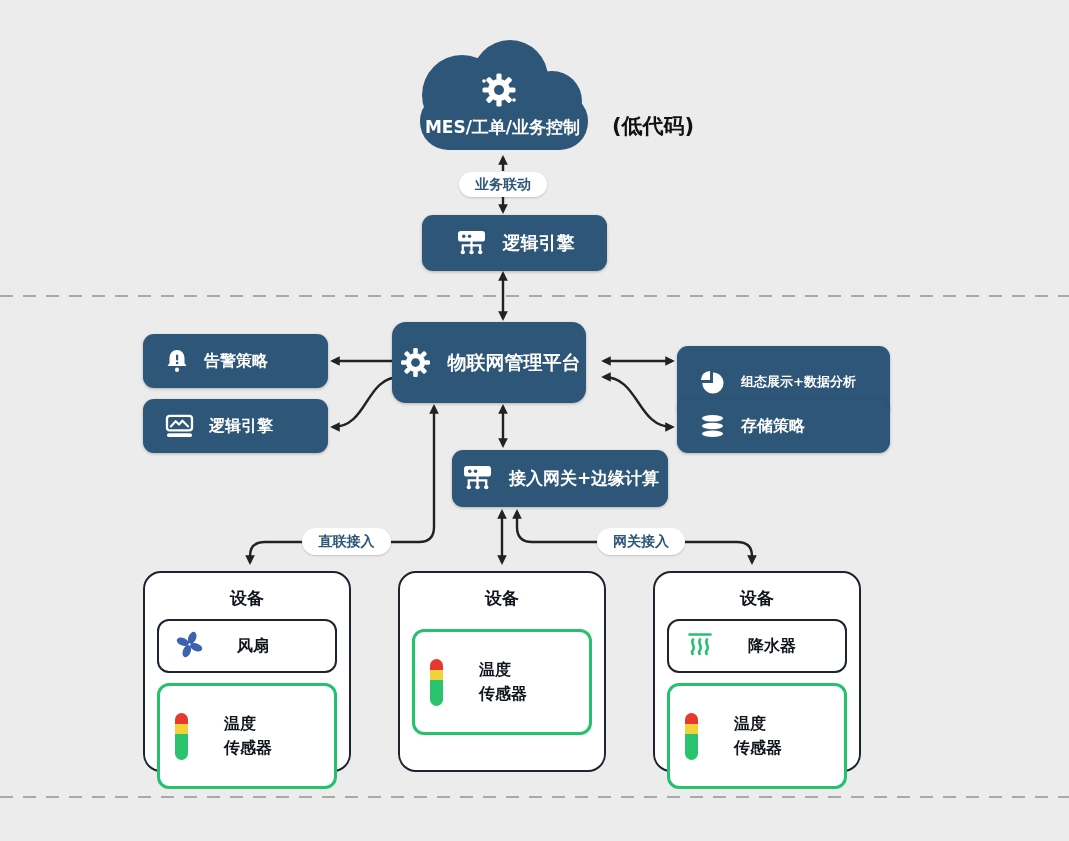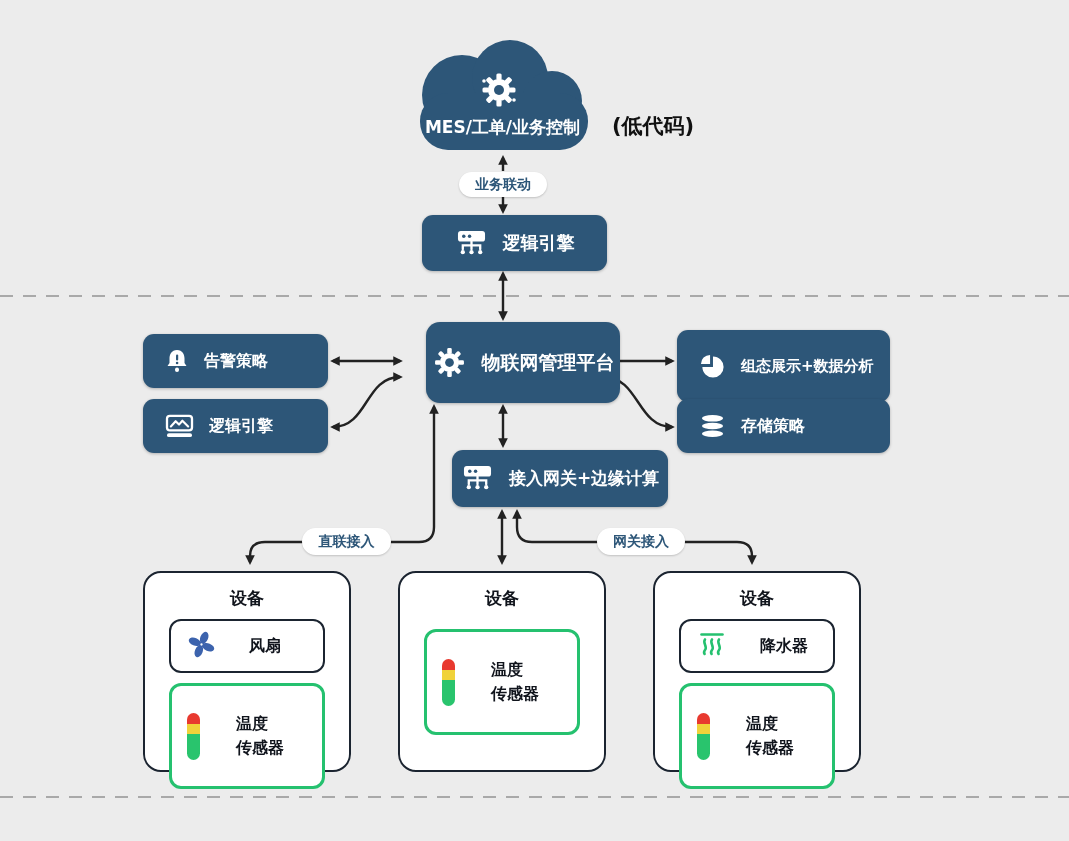--- a/index.html
+++ b/index.html
@@ -15,21 +15,21 @@
   .pill{position:absolute;z-index:3;background:#fff;color:#2d5678;font-weight:bold;
         font-size:14px;display:flex;align-items:center;justify-content:center;
         border-radius:14px;box-shadow:0 1px 2px rgba(0,0,0,.18);}
   .cloud{position:absolute;left:400px;top:33px;width:205px;height:120px;z-index:2;}
   .cloud-label{position:absolute;left:0;top:83px;width:205px;text-align:center;color:#fff;
                font-weight:bold;font-size:17px;}
   .cloud-gear{position:absolute;left:79px;top:37px;}
   .annotation{position:absolute;left:612px;top:112px;z-index:2;font-size:21px;
               font-weight:bold;color:#111;}
   .device{position:absolute;top:571px;width:208px;height:201px;z-index:2;background:#fff;
-          border:2.5px solid #1b2430;border-radius:18px;box-sizing:border-box;padding:9px 24px;}
+          border:2.5px solid #1b2430;border-radius:18px;box-sizing:border-box;padding:9px 12px;}
   .device-title{text-align:center;font-weight:bold;font-size:17px;color:#10141c;
                 padding:5px 0 9px;}
   .subbox{display:flex;align-items:center;background:#fff;border:2.5px solid #1b2430;
           border-radius:12px;height:54px;padding-left:17px;gap:34px;font-weight:bold;
           font-size:16px;color:#10141c;box-sizing:border-box;}
   .sensorbox{margin-top:10px;height:106px;border:3px solid #25c16f;gap:36px;padding-left:15px;}
   .tempbar{width:13px;height:47px;border-radius:7px;flex:none;
            background:linear-gradient(180deg,#e8392f 0 23%,#f0d23a 23% 45%,#29c46d 45% 100%);}
   .sensor-label{line-height:1.5;}
 </style>
@@ -105,21 +105,21 @@
         <path d="M17 13 V 17 M8 21 V 17 H 26 V 21 M17 17 V 21" stroke="#fff" stroke-width="2.4" fill="none" stroke-linecap="round"></path>
         <circle cx="8" cy="24" r="2.2" fill="#fff"></circle>
           <circle cx="17" cy="24" r="2.2" fill="#fff"></circle>
           <circle cx="26" cy="24" r="2.2" fill="#fff"></circle>
       </svg>
     </span>
     <span class="gap"></span>
     <span>逻辑引擎</span>
   </div>
 
-  <div class="node" style="left:426px;top:322px;width:194px;height:81px;justify-content:center;font-size:19px;border-radius:14px;">
+  <div class="node" style="left:392px;top:322px;width:194px;height:81px;justify-content:center;font-size:19px;border-radius:14px;">
     <span class="nicon">
       <svg width="35" height="35" viewBox="-20 -20 40 40">
         <g fill="#fff">
           <rect x="-2.6" y="-16.5" width="5.2" height="6.5" rx="1.5"></rect>
           <rect x="-2.6" y="-16.5" width="5.2" height="6.5" rx="1.5" transform="rotate(45)"></rect>
           <rect x="-2.6" y="-16.5" width="5.2" height="6.5" rx="1.5" transform="rotate(90)"></rect>
           <rect x="-2.6" y="-16.5" width="5.2" height="6.5" rx="1.5" transform="rotate(135)"></rect>
           <rect x="-2.6" y="-16.5" width="5.2" height="6.5" rx="1.5" transform="rotate(180)"></rect>
           <rect x="-2.6" y="-16.5" width="5.2" height="6.5" rx="1.5" transform="rotate(225)"></rect>
           <rect x="-2.6" y="-16.5" width="5.2" height="6.5" rx="1.5" transform="rotate(270)"></rect>
@@ -151,21 +151,21 @@
       <svg width="29" height="25" viewBox="0 0 30 26">
         <rect x="2" y="2" width="26" height="15" rx="3" fill="none" stroke="#fff" stroke-width="2.4"></rect>
         <path d="M6 13 L11 7.5 L14.5 11 L18 7 L24 13" fill="none" stroke="#fff" stroke-width="2.2" stroke-linecap="round" stroke-linejoin="round"></path>
         <rect x="2" y="20" width="26" height="4" rx="2" fill="#fff"></rect>
       </svg>
     </span>
     <span class="gap"></span>
     <span>逻辑引擎</span>
   </div>
 
-  <div class="node leftpad" style="left:677px;top:330px;width:213px;height:72px;font-size:15px;">
+  <div class="node leftpad" style="left:677px;top:346px;width:213px;height:72px;font-size:13px;">
     <span class="nicon">
       <svg width="27" height="27" viewBox="0 0 28 28">
         <path d="M14.5 14.5 L14.5 3.5 A11 11 0 1 1 3.5 14.5 Z" fill="#fff"></path>
         <path d="M11.5 11.5 L11.5 2 A9.5 9.5 0 0 0 2 11.5 Z" fill="#fff"></path>
       </svg>
     </span>
     <span class="gap"></span>
     <span>组态展示+数据分析</span>
   </div>
 

